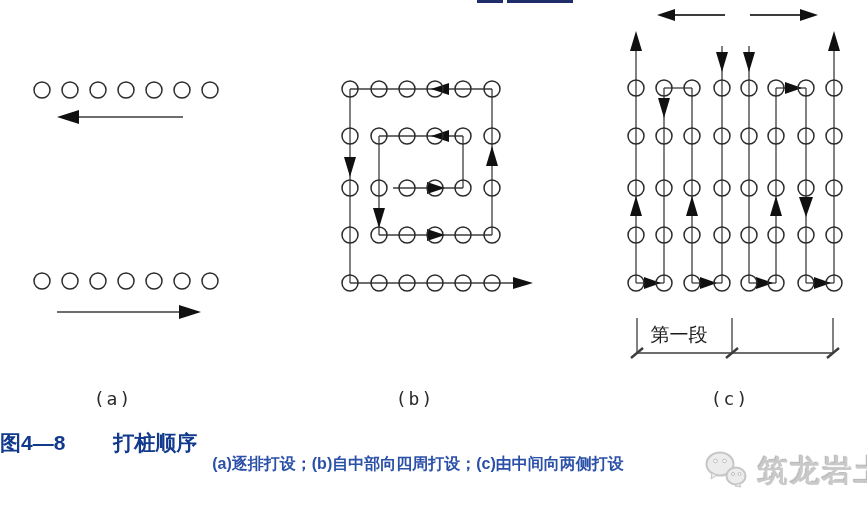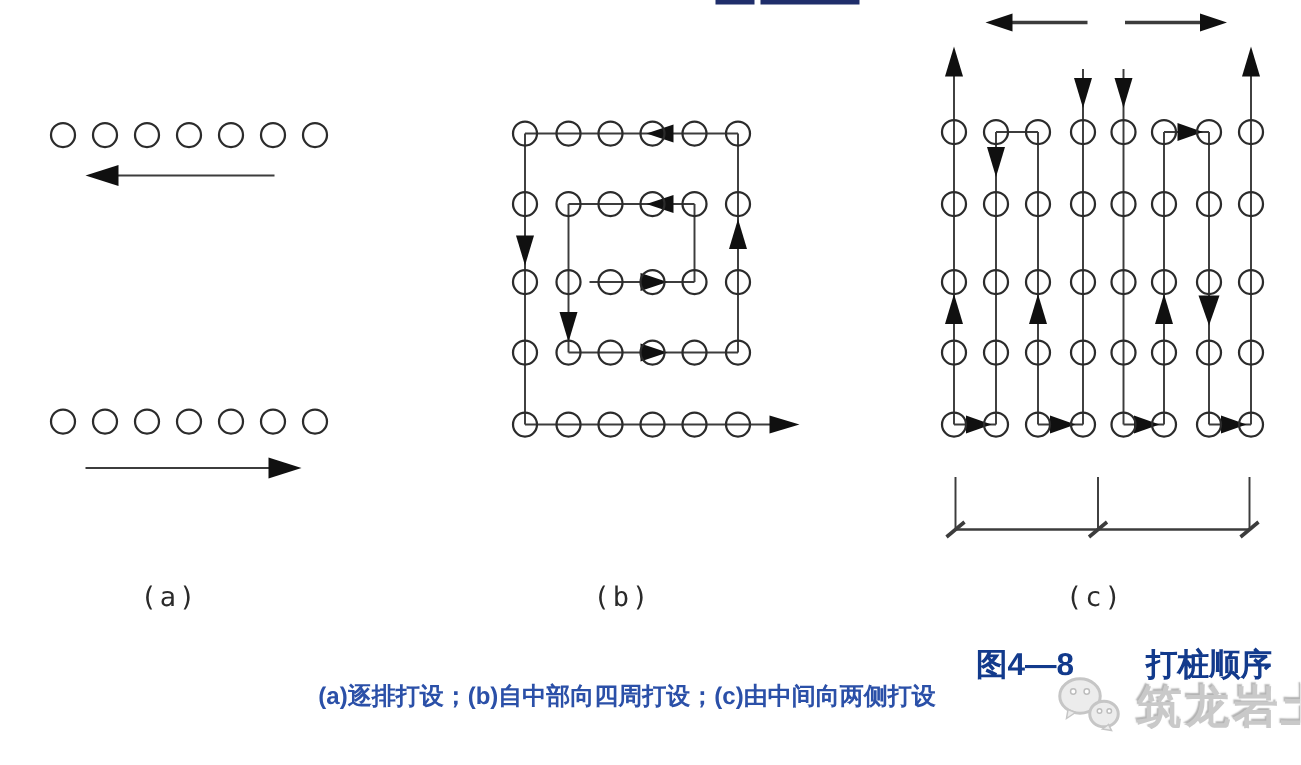--- a/index.html
+++ b/index.html
@@ -16,22 +16,22 @@
     font-family:"DejaVu Sans Mono","Liberation Mono",monospace;
     font-size:18px;color:#2a2a2a;letter-spacing:2px;
   }
   .plabel.a{left:73px;} .plabel.b{left:375px;} .plabel.c{left:690px;}
   .seglabel{
     position:absolute;top:322px;width:80px;text-align:center;
     font-size:19px;color:#1a1a1a;font-weight:500;
   }
   .seglabel.first{left:639px;} .seglabel.second{left:740px;}
   .cap-title{
-    position:absolute;left:0;top:429px;width:812px;text-align:right;
-    font-size:21px;font-weight:700;color:var(--title-color,#123a8c);margin-left:36px;
+    position:absolute;left:0;top:429px;width:812px;text-align:left;
+    font-size:21px;font-weight:700;color:var(--title-color,#123a8c);
   }
   .cap-title .gap{display:inline-block;width:48px;}
   .cap-sub{
     position:absolute;left:0;top:454px;width:836px;text-align:center;
     font-size:16px;font-weight:600;color:var(--subtitle-color,#2b50a8);
   }
   .watermark{
     position:absolute;left:703px;top:450px;display:flex;align-items:center;gap:9px;
   }
   .watermark .wm-text{
@@ -193,20 +193,21 @@
       <circle cx="749" cy="283" r="8" fill="none" stroke="#2b2b2b" stroke-width="1.5"></circle>
       <circle cx="776" cy="283" r="8" fill="none" stroke="#2b2b2b" stroke-width="1.5"></circle>
       <circle cx="806" cy="283" r="8" fill="none" stroke="#2b2b2b" stroke-width="1.5"></circle>
       <circle cx="834" cy="283" r="8" fill="none" stroke="#2b2b2b" stroke-width="1.5"></circle>
     </svg>
 
   <div class="plabel a">(a)</div>
   <div class="plabel b">(b)</div>
   <div class="plabel c">(c)</div>
 
+  <div class="seglabel first">第一段</div>
 
   <div class="cap-title">
     <span>图4—8</span><span class="gap"></span><span>打桩顺序</span>
   </div>
   <div class="cap-sub">(a)逐排打设；(b)自中部向四周打设；(c)由中间向两侧打设</div>
 
   <div class="watermark">
     <svg width="46" height="42" viewBox="0 0 46 42">
       <ellipse cx="17" cy="14" rx="13.5" ry="11.5" fill="#ececec" stroke="#c6c6c6" stroke-width="2"></ellipse>
       <polygon points="9,23 14,25 8,29" fill="#ececec" stroke="#c6c6c6" stroke-width="1"></polygon>

